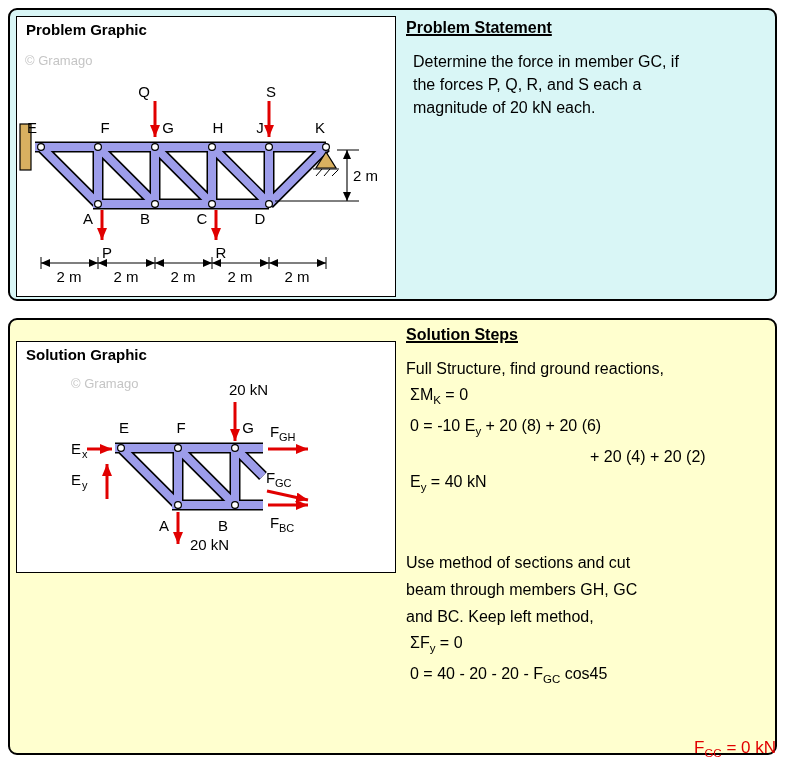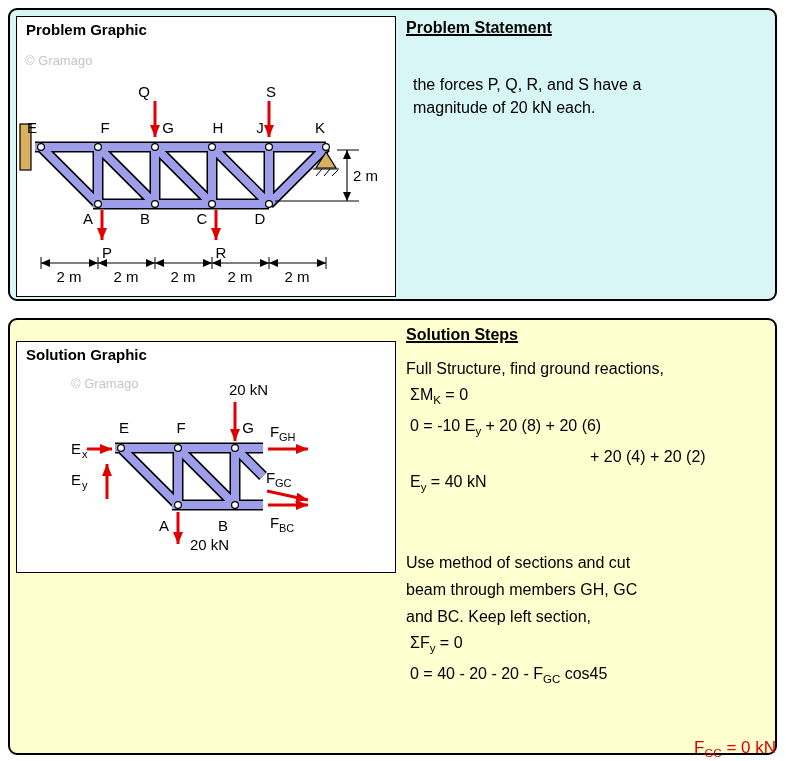--- a/index.html
+++ b/index.html
@@ -119,22 +119,22 @@
         <text x="109" y="265" text-anchor="middle">2 m</text>
         <text x="166" y="265" text-anchor="middle">2 m</text>
         <text x="223" y="265" text-anchor="middle">2 m</text>
         <text x="280" y="265" text-anchor="middle">2 m</text>
       </svg>
     </div>
 
     <div class="statement">
       <h2 class="section-title">Problem Statement</h2>
       <p class="statement-text">
-        <br>
-        <span>the forces P, Q, R, and S have a</span><br>
+        <span>Determine the force in member GC, if</span><br>
+        <span>the forces P, Q, R, and S each a</span><br>
         <span>magnitude of 20 kN each.</span>
       </p>
     </div>
   </section>
 
   <section class="panel panel-bottom">
 
     <div class="graphic-box gb-solution">
       <h2 class="box-title">Solution Graphic</h2>
 
@@ -198,21 +198,21 @@
 
       <div class="eq eq-cont">+ 20 (4) + 20 (2)</div>
 
       <div class="eq">
         <span>E</span><sub>y</sub><span> = 40 kN</span>
       </div>
 
       <div class="p2">
         <div class="step-line">Use method of sections and cut</div>
         <div class="step-line">beam through members GH, GC</div>
-        <div class="step-line">and BC. Keep left section,</div>
+        <div class="step-line">and BC. Keep left method,</div>
       </div>
 
       <div class="eq">
         <span>ΣF</span><sub>y</sub><span> = 0</span>
       </div>
 
       <div class="eq">
         <span>0 = 40 - 20 - 20 - F</span><sub>GC</sub><span> cos45</span>
       </div>
 

